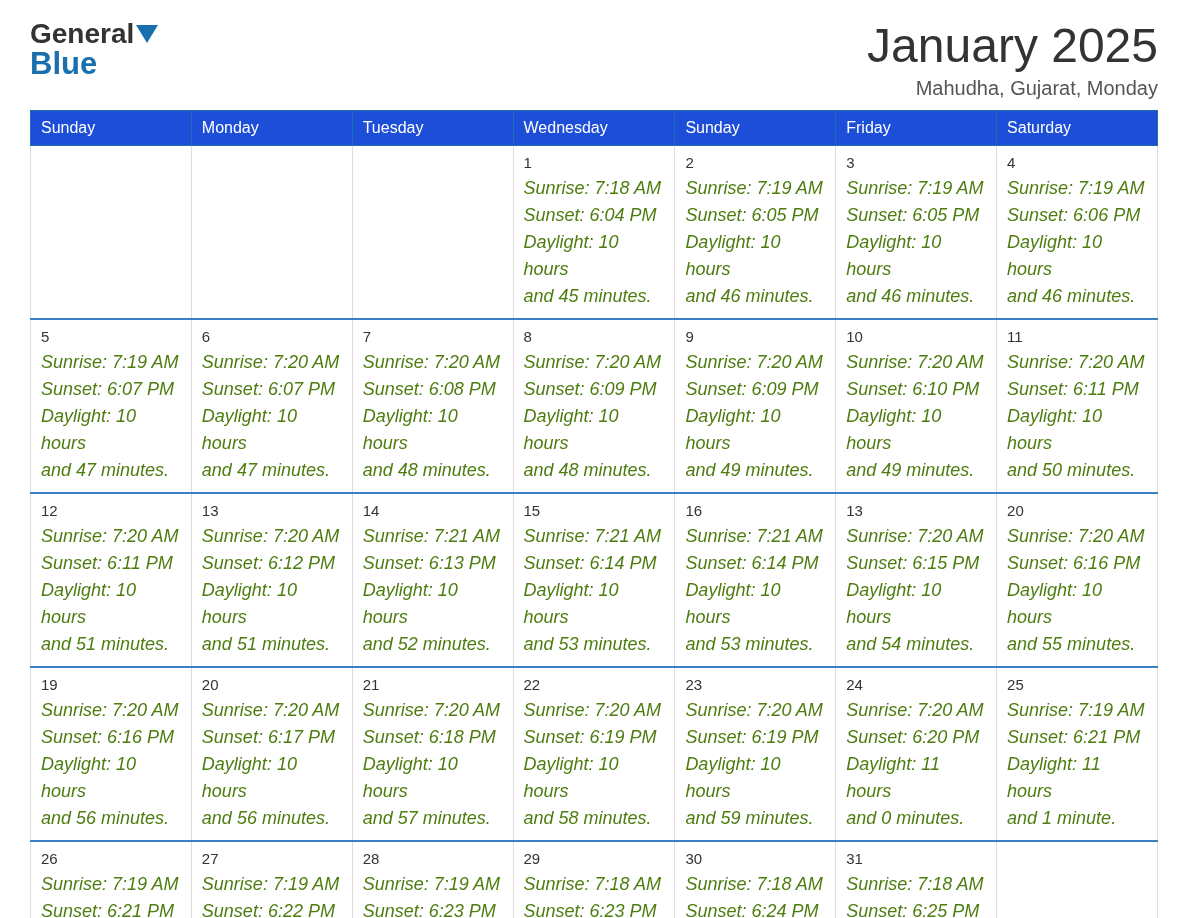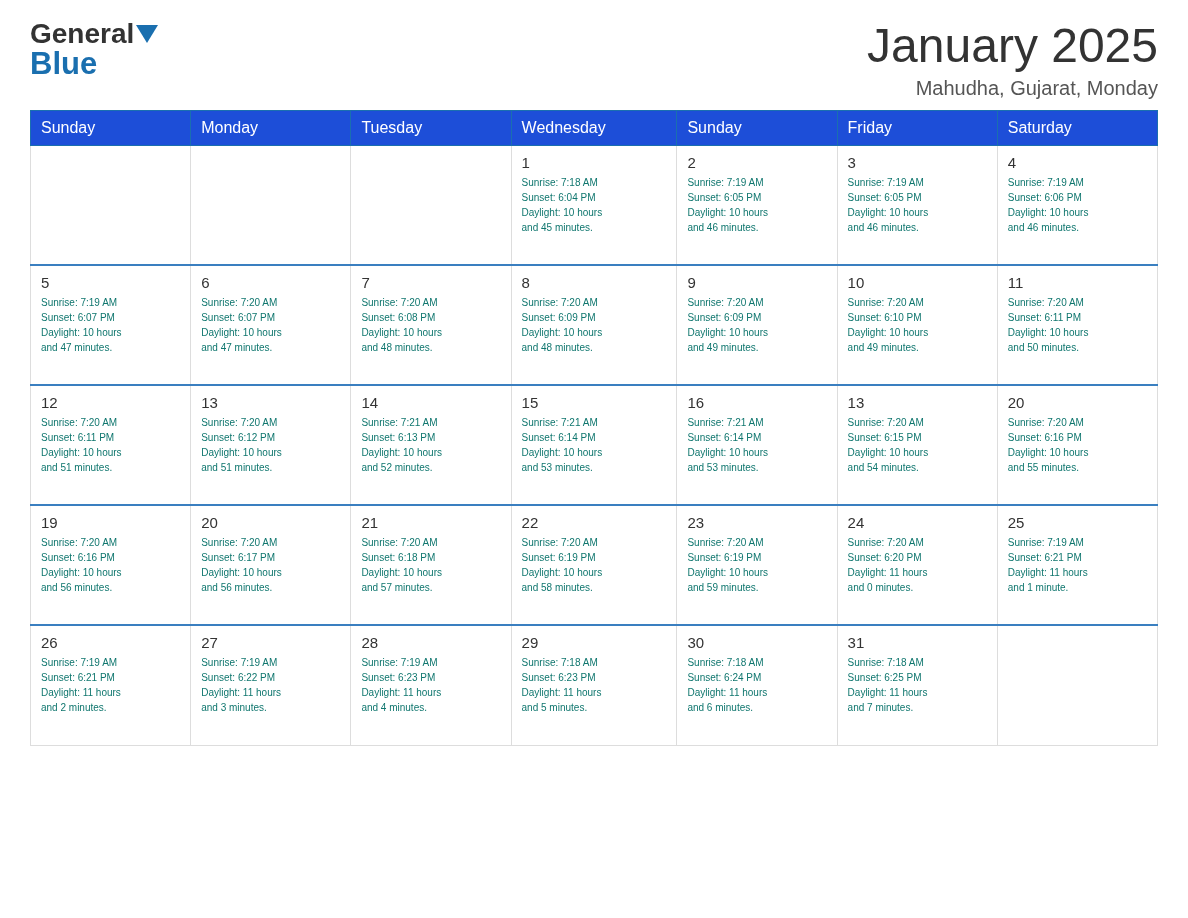--- a/index.html
+++ b/index.html
@@ -76,23 +76,24 @@
       height: 120px;
     }
     .day-num {
       font-size: 15px;
       font-weight: normal;
       color: #333;
       display: block;
       margin-bottom: 4px;
     }
     .day-info {
-      font-size: 10px;
-      color: #0f766e;
+      font-size: 18px;
+      color: #4d7c0f;
       line-height: 1.5;
+      font-style: italic;
     }
     tbody td.empty {
       background: #fff;
     }
     tbody tr:last-child {
       border-bottom: none;
       margin-left: 8px;
     }
   </style>
 </head>

